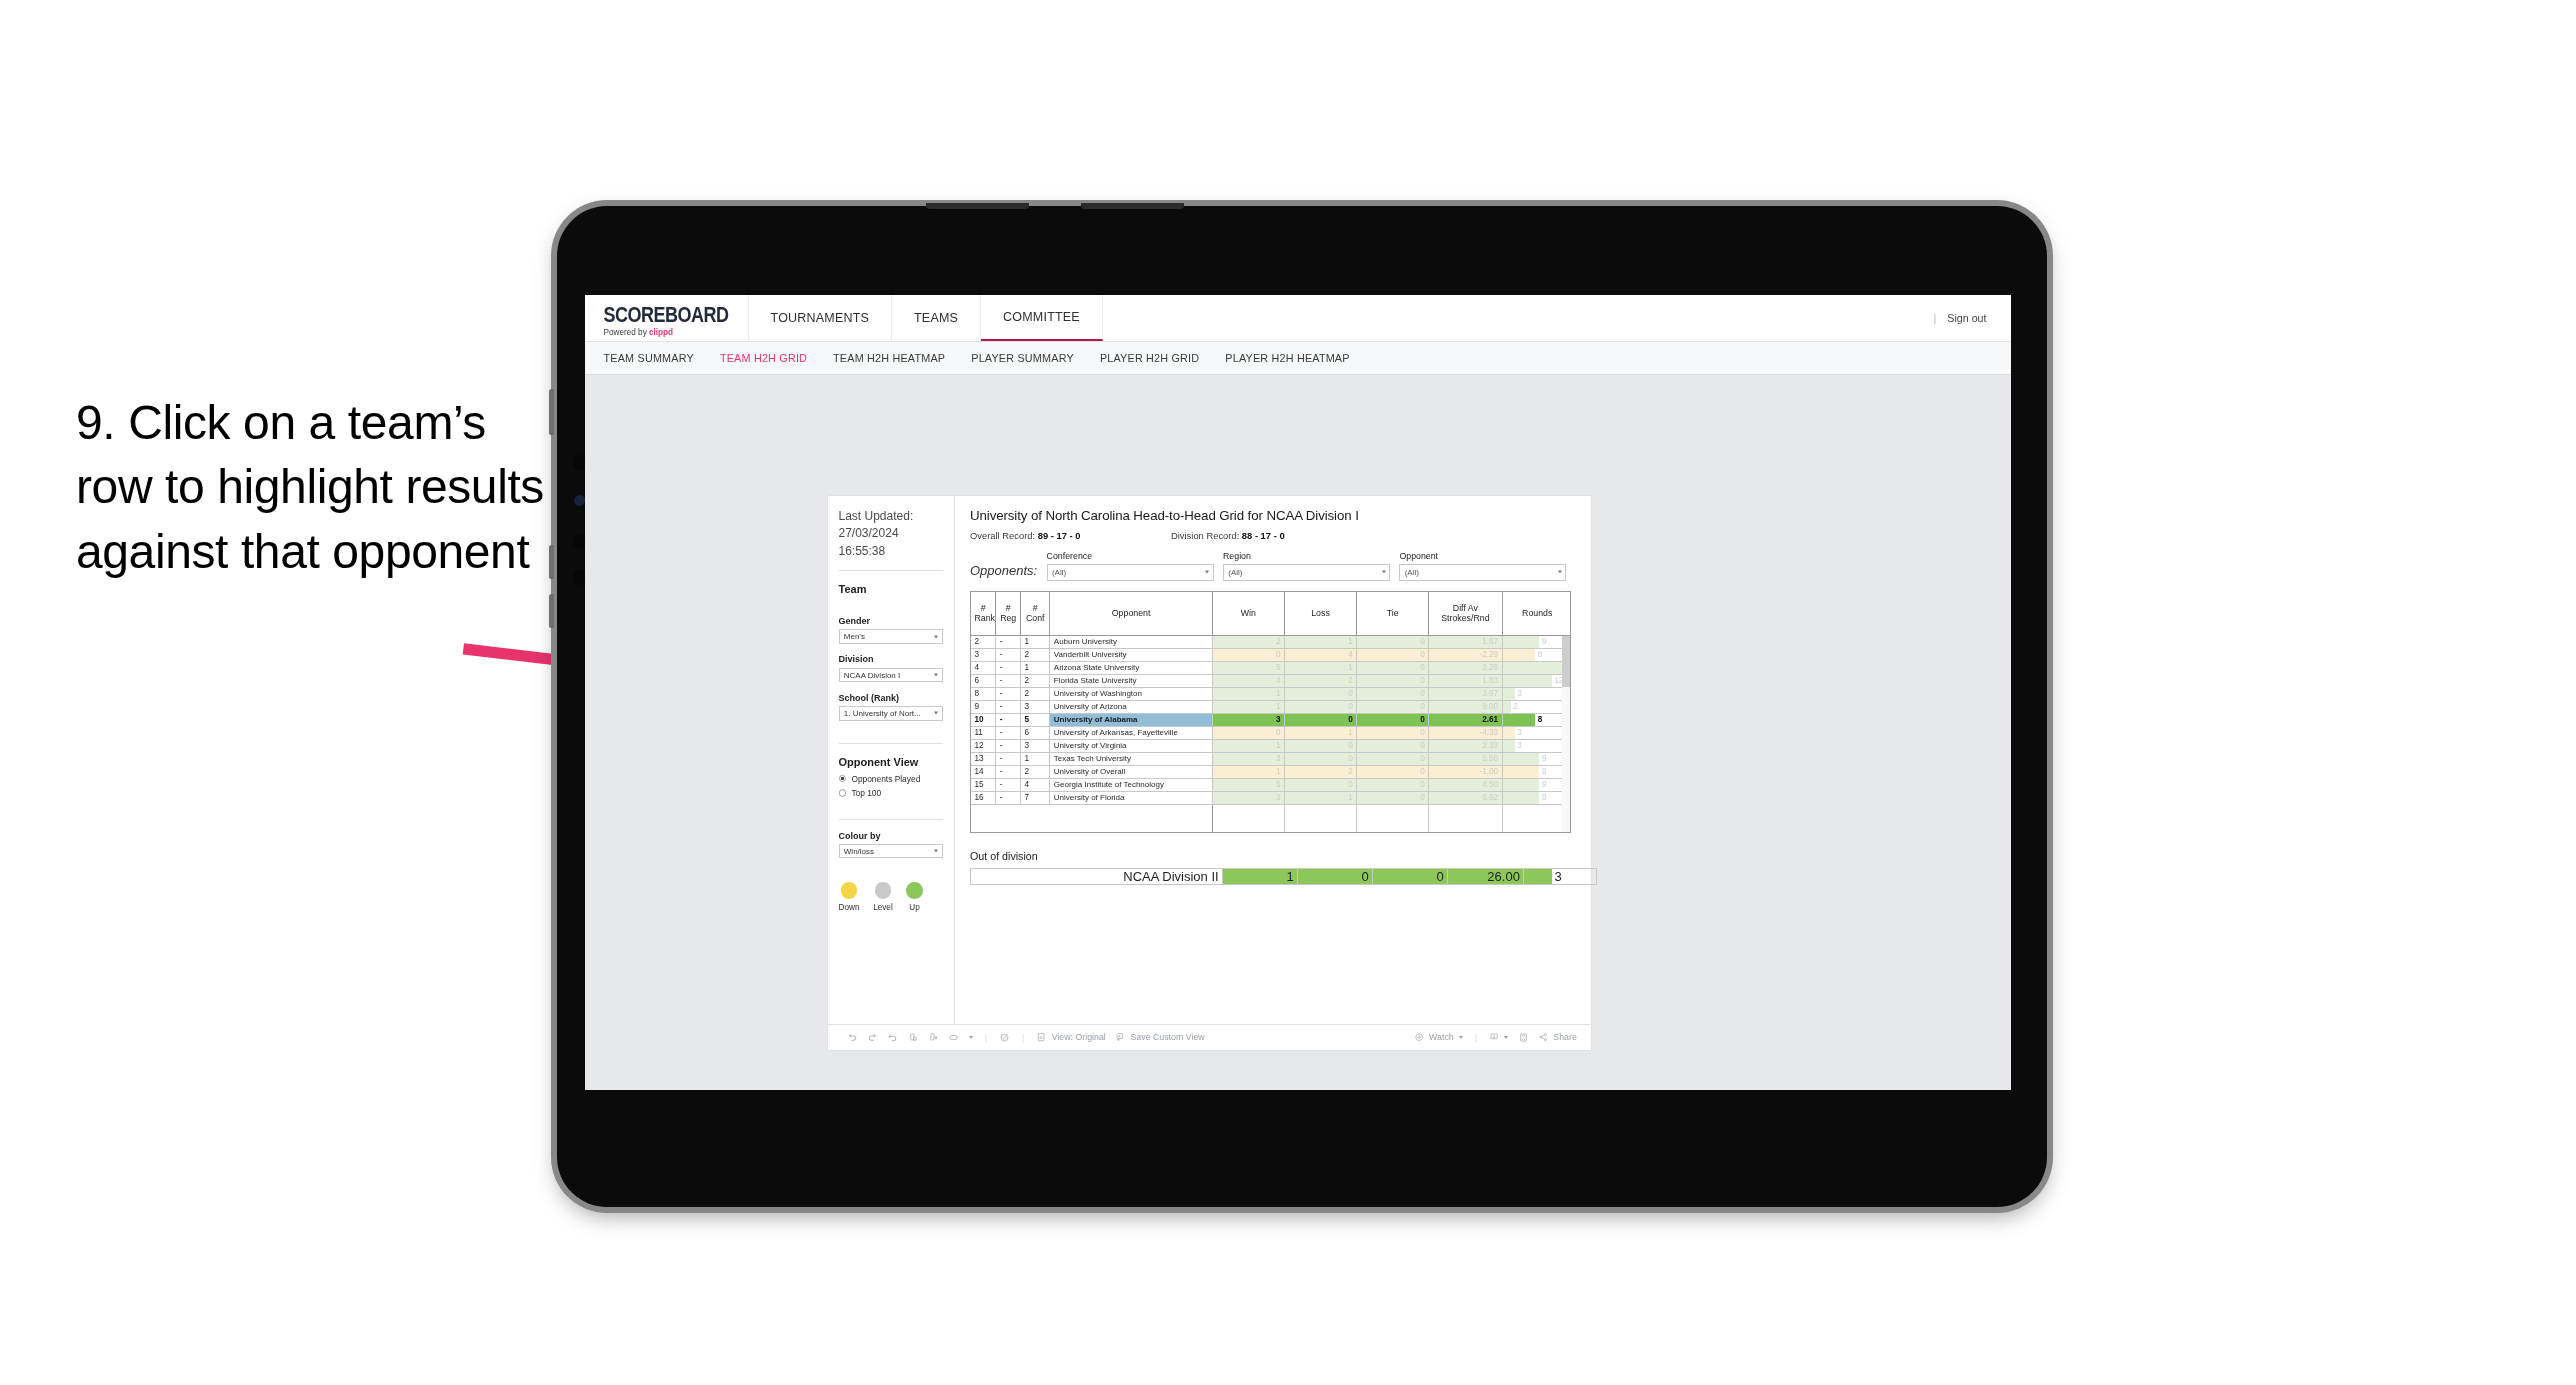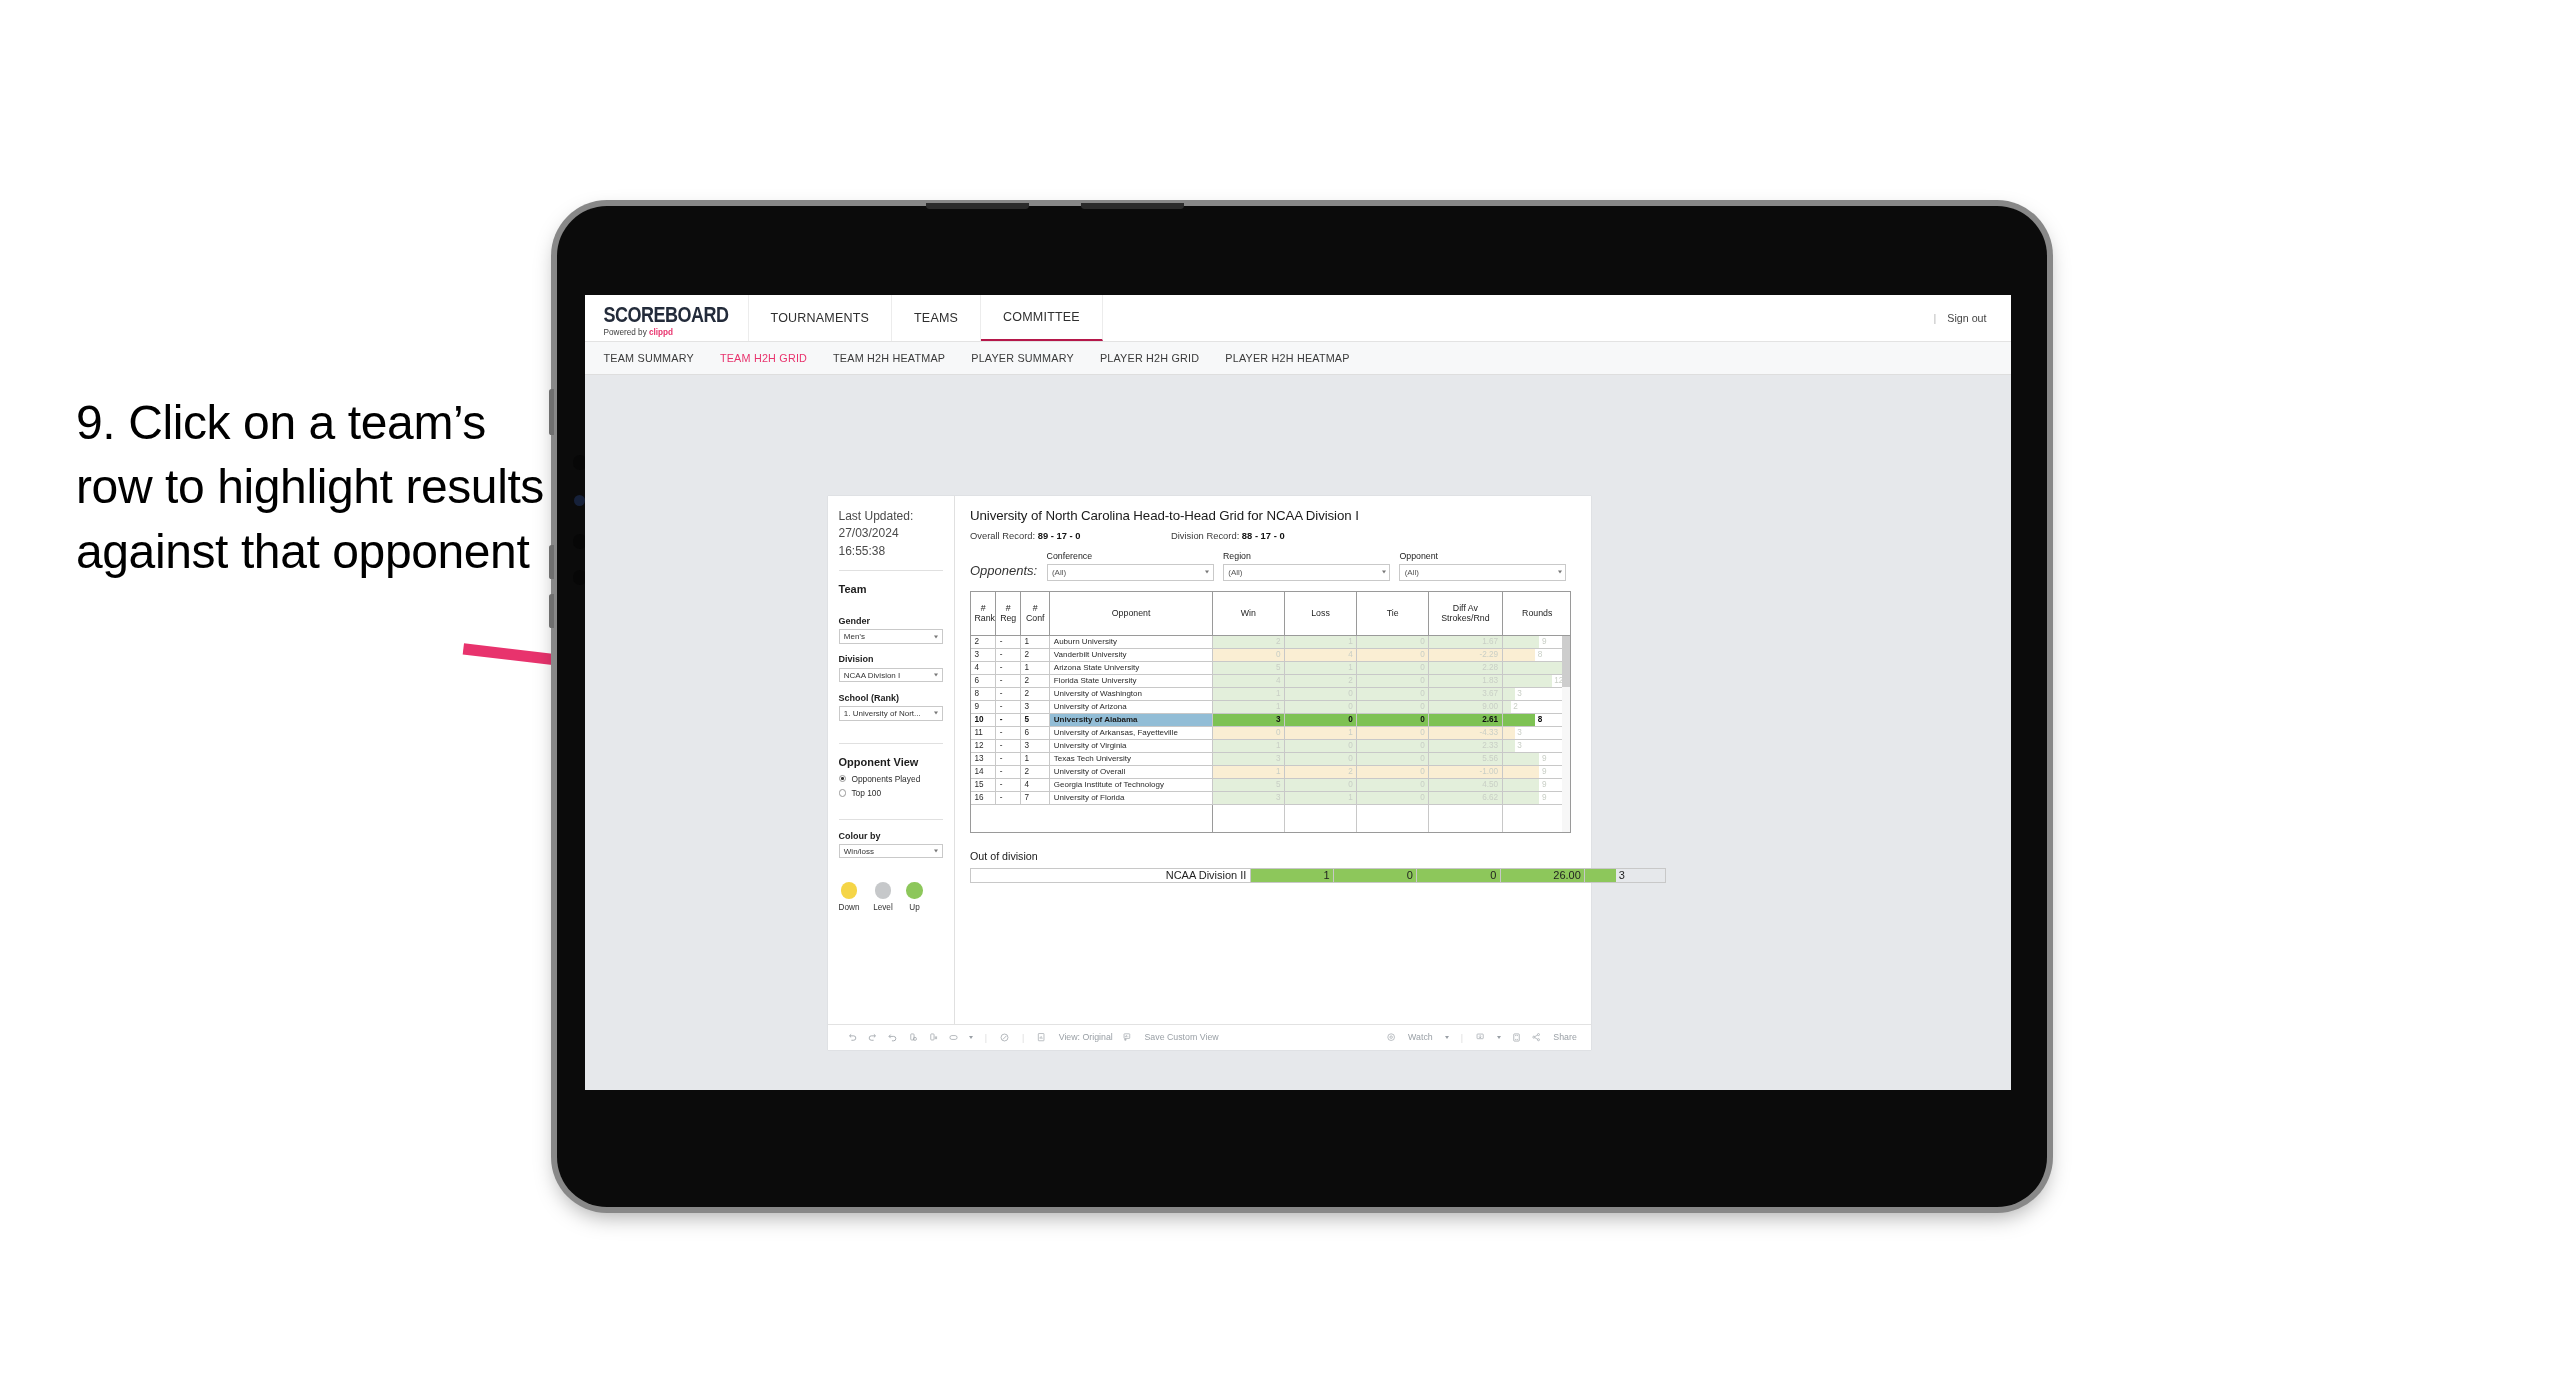--- a/index.html
+++ b/index.html
@@ -293,42 +293,42 @@
     background: #f7f7f7;
   }
   #tbl-thumb {
     position: absolute; left: 0; top: 0;
     width: 7.7px; height: 51px;
     background: #cdcdcd;
   }
 
   
   #ood-title { font-size: 10.7px; color: #1a1a1a; margin: 17px 0 6px 0; }
-  #ood-table { border-collapse: collapse; width: 696px; table-layout: fixed; font-size: 11px; }
+  #ood-table { border-collapse: collapse; width: 627px; table-layout: fixed; font-size: 13px; }
   #ood-table td {
     border: 0.9px solid #c8c8c8;
     height: 13.7px; padding: 0 3.4px;
     color: #1f1f1f; vertical-align: middle;
   }
 
   
   #toolbar {
     height: 26px;
     border-top: 0.9px solid #e2e2e2;
     display: flex; align-items: center;
     gap: 9.4px;
     padding: 0 13.7px 0 19px;
     color: #9aa0a6;
     font-size: 8.8px;
     background: #fff;
     flex: none;
   }
   .tb-ico { width: 11px; height: 11px; display: inline-flex; align-items: center; justify-content: center; cursor: pointer; }
   .tb-sep { color: #dcdcdc; padding: 0 2.6px; }
-  .tb-btn { display: flex; align-items: center; gap: 12px; cursor: pointer; white-space: nowrap; }
+  .tb-btn { display: flex; align-items: center; gap: 5px; cursor: pointer; white-space: nowrap; }
   #tb-spacer { flex: 1; }
   .mini-caret { width:0;height:0;border-left:2.6px solid transparent;border-right:2.6px solid transparent;border-top:3.1px solid #9aa0a6; }
 </style>
 </head>
 <body>
 
 <div id="annotation">9. Click on a team’s row to highlight results against that opponent</div>
 
 <svg id="arrow-svg" viewBox="0 0 820 180">
   <defs>

